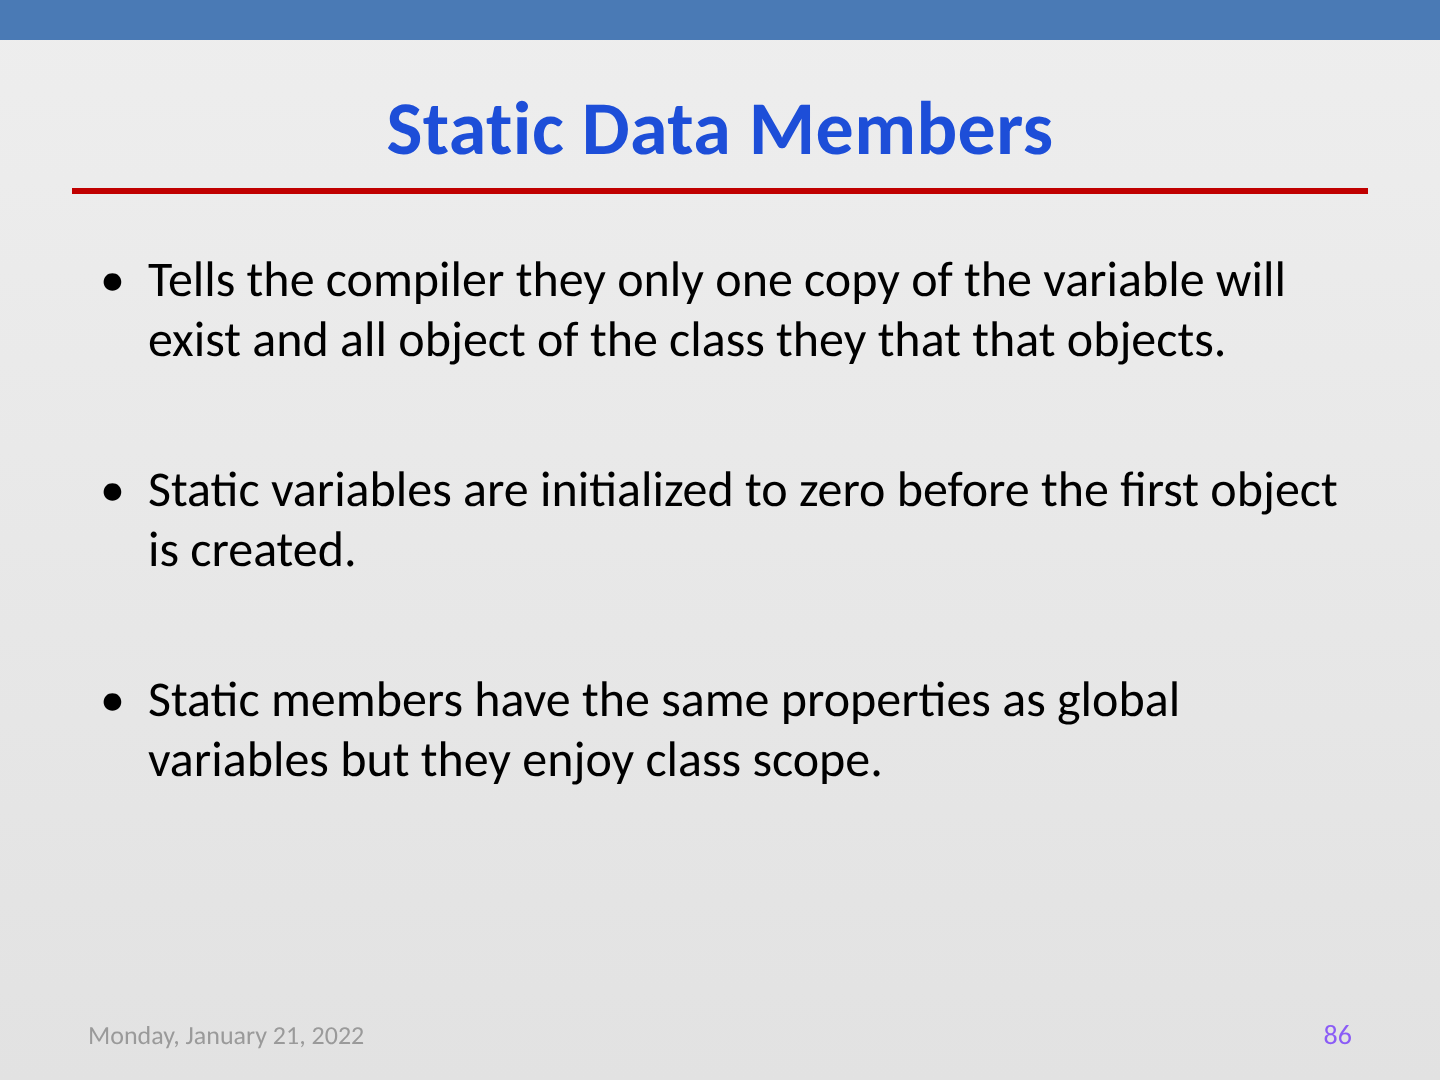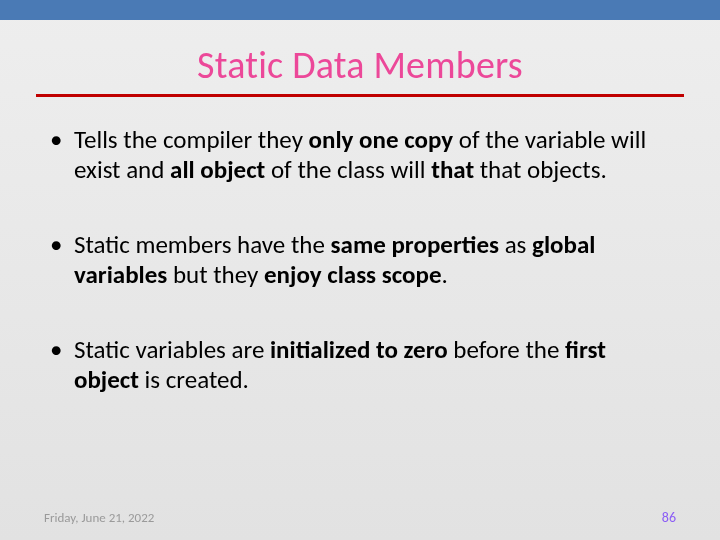--- a/index.html
+++ b/index.html
@@ -15,22 +15,22 @@
     background: #4a7ab5;
   }
   .title-wrap {
     margin: 22px 36px 0 36px;
     text-align: center;
     border-bottom: 3px solid #c00000;
     padding-bottom: 6px;
   }
   .title {
     font-size: 38px;
-    font-weight: 400;
-    color: #ec4899;
+    font-weight: 700;
+    color: #1d4ed8;
     letter-spacing: 0.2px;
   }
   .content {
     margin: 28px 48px 0 48px;
   }
   ul { list-style: none; }
   li.bullet {
     position: relative;
     padding-left: 26px;
     margin-bottom: 46px;
@@ -39,21 +39,21 @@
     color: #000;
   }
   li.bullet::before {
     content: "•";
     position: absolute;
     left: 2px;
     top: 0;
     font-size: 25px;
     color: #000;
   }
-  .b { font-weight: 700; }
+  .b { font-weight: 400; }
   .footer {
     position: absolute;
     bottom: 14px;
     left: 0;
     width: 100%;
     padding: 0 44px;
     font-size: 13px;
     color: #9a9a9a;
     display: flex;
     justify-content: space-between;
@@ -74,22 +74,22 @@
 <body>
 
 <div class="top-bar"></div>
 
 <div class="title-wrap">
   <h1 class="title">Static Data Members</h1>
 </div>
 
 <div class="content">
   <ul>
-    <li class="bullet"><span>Tells the compiler they </span><span class="b">only one copy</span><span> of the variable will exist and </span><span class="b">all object</span><span> of the class will </span><span class="b">that</span><span> that objects.</span></li>
+    <li class="bullet"><span>Tells the compiler they </span><span class="b">only one copy</span><span> of the variable will exist and </span><span class="b">all object</span><span> of the class they </span><span class="b">that</span><span> that objects.</span></li>
+    <li class="bullet"><span>Static variables are </span><span class="b">initialized to zero</span><span> before the </span><span class="b">first object</span><span> is created.</span></li>
     <li class="bullet"><span>Static members have the </span><span class="b">same properties</span><span> as </span><span class="b">global variables</span><span> but they </span><span class="b">enjoy class scope</span><span>.</span></li>
-    <li class="bullet"><span>Static variables are </span><span class="b">initialized to zero</span><span> before the </span><span class="b">first object</span><span> is created.</span></li>
   </ul>
 </div>
 
 <div class="footer">
-  <span>Friday, June 21, 2022</span>
+  <span>Monday, January 21, 2022</span>
   <span class="footer-right">86</span>
 </div>
 
 </body></html>

